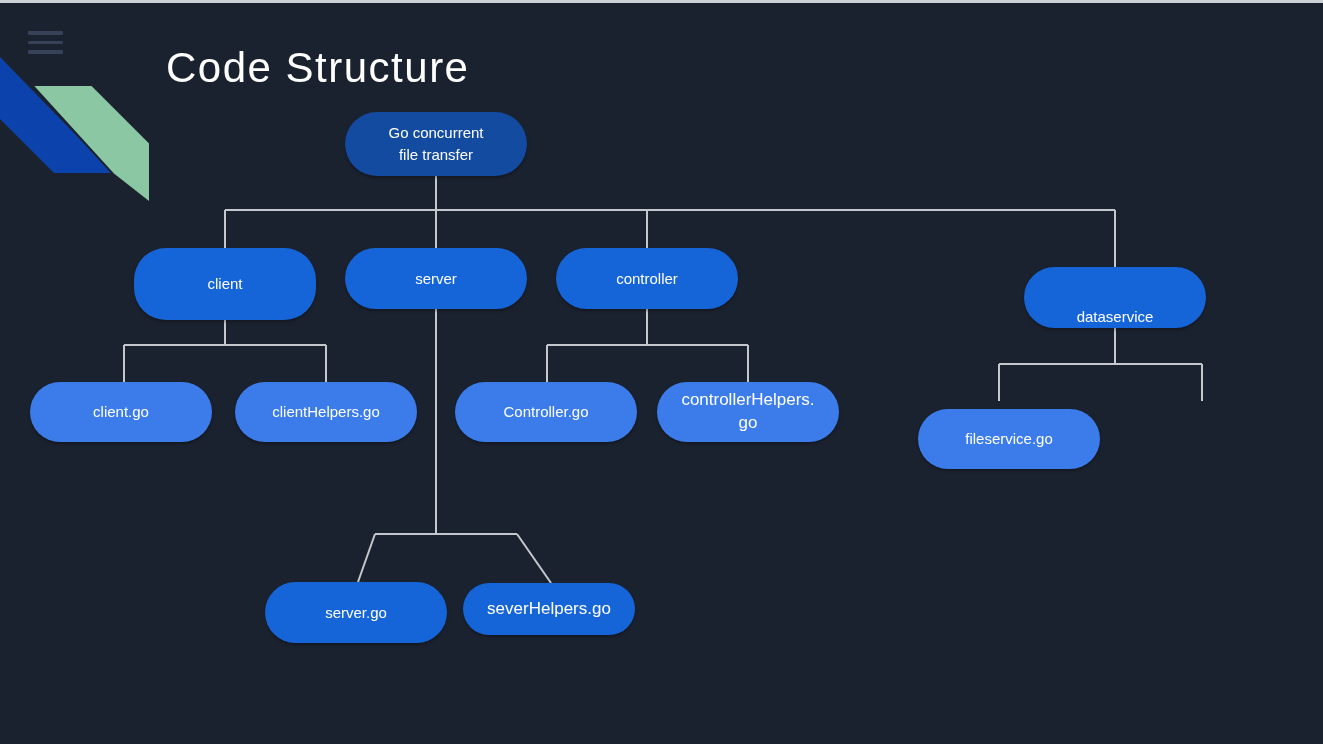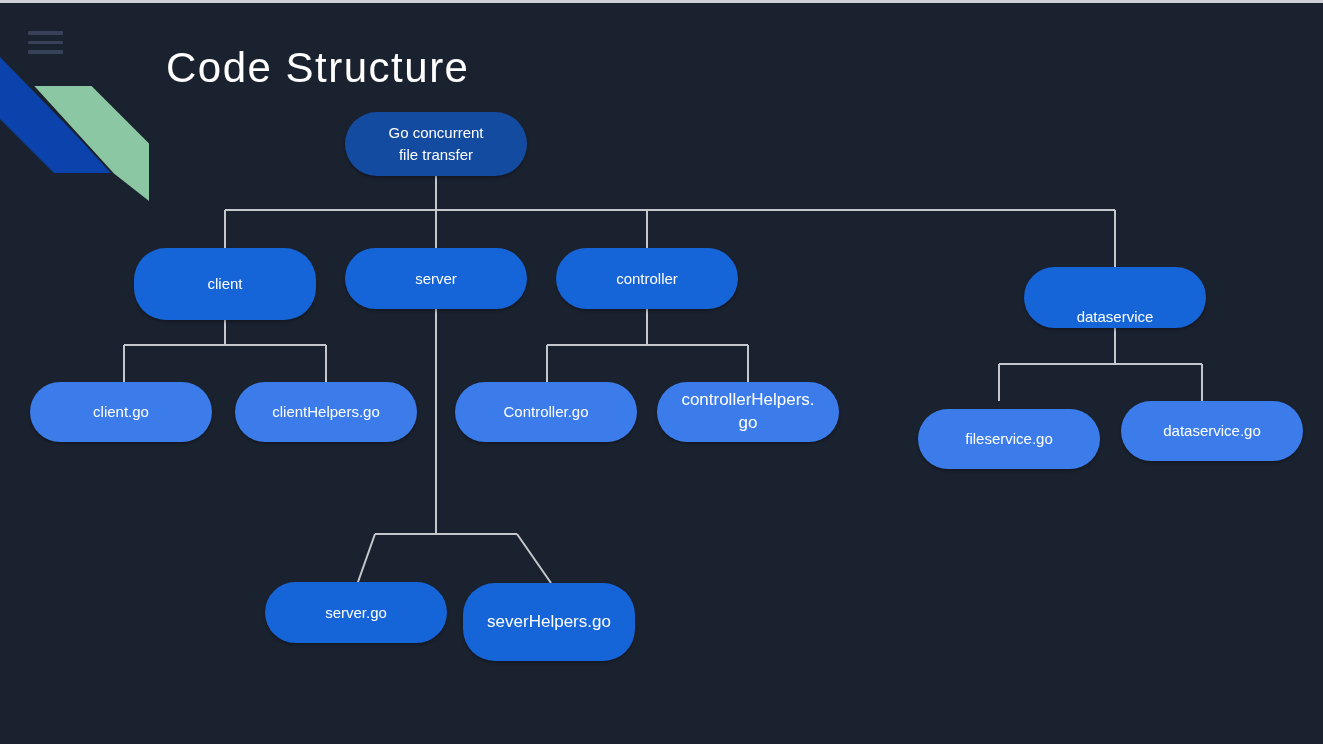--- a/index.html
+++ b/index.html
@@ -49,21 +49,21 @@
   .n-server{left:345px;top:248px;width:182px;height:61px;}
   .n-controller{left:556px;top:248px;width:182px;height:61px;}
   .n-dataservice{left:1024px;top:267px;width:182px;height:61px;justify-content:flex-end;}
   .n-client-go{left:30px;top:382px;width:182px;height:60px;}
   .n-clienthelpers-go{left:235px;top:382px;width:182px;height:60px;justify-content:center;}
   .n-controller-go{left:455px;top:382px;width:182px;height:60px;}
   .n-controllerhelpers-go{left:657px;top:382px;width:182px;height:60px;}
   .n-fileservice-go{left:918px;top:401px;width:182px;height:60px;margin-top:8px;}
   .n-dataservice-go{left:1121px;top:401px;width:182px;height:60px;}
   .n-server-go{left:265px;top:582px;width:182px;height:61px;text-align:right;}
-  .n-severhelpers-go{left:463px;top:583px;width:172px;height:78px;}
+  .n-severhelpers-go{left:463px;top:583px;width:172px;height:52px;}
 </style>
 </head>
 <body>
 
 <div class="stage">
 
   <svg class="svg-layer" viewBox="0 0 1323 744">
 
     <polygon class="ribbon-blue" points="0,57 113,173 54,173 0,119"></polygon>
     <polygon class="ribbon-green" points="32,85 92,85 150,143 150,203 113,174"></polygon>
@@ -132,23 +132,20 @@
   <div class="node leaf-fill n-controller-go">
     <span>Controller.go</span>
   </div>
   <div class="node leaf-fill small-text n-controllerhelpers-go">
     <span>controllerHelpers.</span>
     <span>go</span>
   </div>
   <div class="node leaf-fill n-fileservice-go">
     <span>fileservice.go</span>
   </div>
-  <div class="node leaf-fill n-dataservice-go">
-    <span>dataservice.go</span>
-  </div>
   <div class="node branch-fill n-server-go">
     <span>server.go</span>
   </div>
   <div class="node branch-fill small-text n-severhelpers-go">
     <span>severHelpers.go</span>
   </div>
 
 </div>
 
 </body></html>

